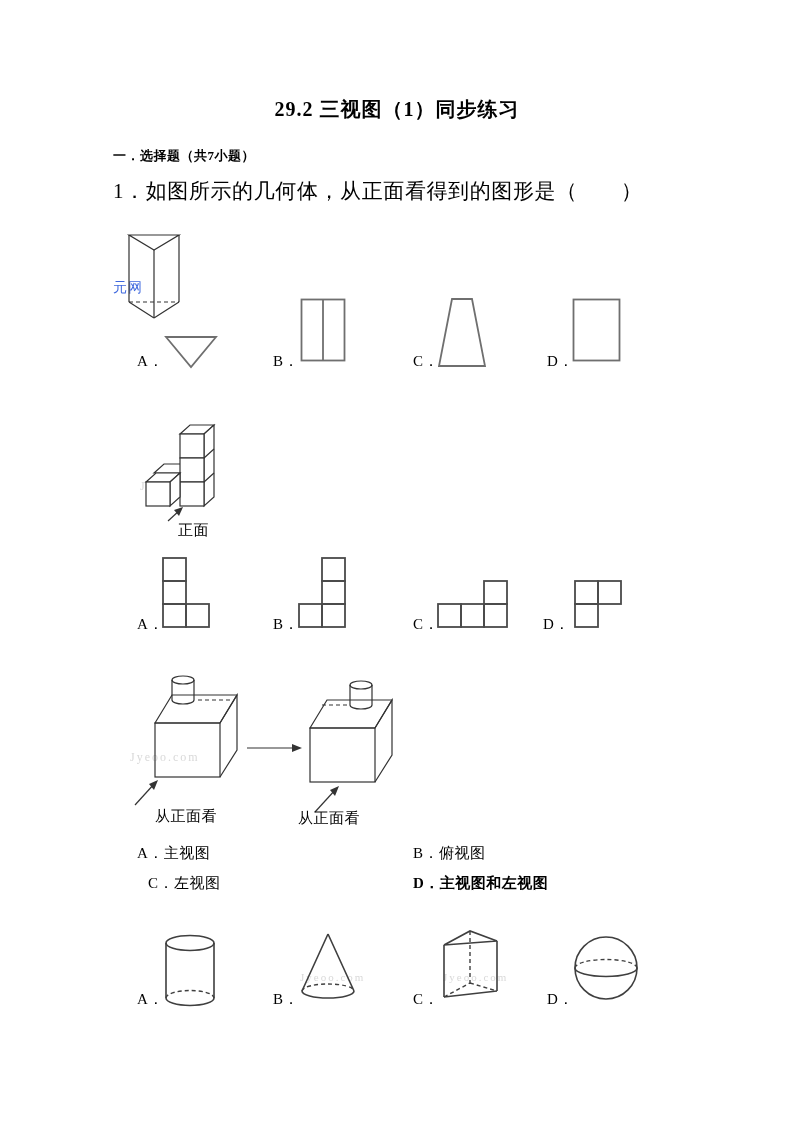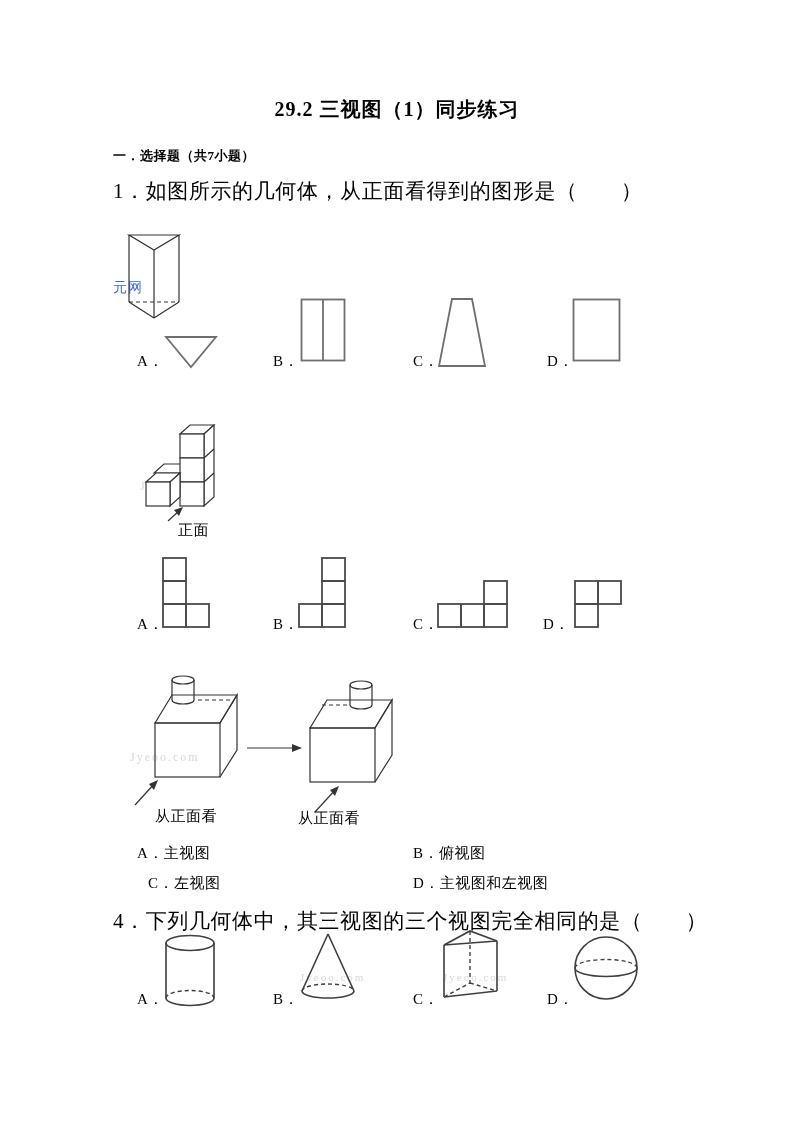--- a/index.html
+++ b/index.html
@@ -33,21 +33,21 @@
   #q2-front{left:178px;top:521px;}
   #q2-la{left:137px;top:615px;} #q2-fa{left:162px;top:557px;}
   #q2-lb{left:273px;top:615px;} #q2-fb{left:298px;top:557px;}
   #q2-lc{left:413px;top:615px;} #q2-fc{left:437px;top:580px;}
   #q2-ld{left:543px;top:615px;} #q2-fd{left:574px;top:580px;}
   
   #q3-fig{left:125px;top:672px;}
   #q3-view-left{left:155px;top:807px;}
   #q3-view-right{left:298px;top:809px;}
   #q3-oa{left:137px;top:844px;} #q3-ob{left:413px;top:844px;}
-  #q3-oc{left:137px;top:874px;margin-left:11px;} #q3-od{left:413px;top:874px;}
+  #q3-oc{left:137px;top:874px;margin-left:11px;} #q3-od{left:413px;top:874px;font-weight:bold;}
   
   #q4-la{left:137px;top:990px;} #q4-fa{left:164px;top:934px;}
   #q4-lb{left:273px;top:990px;} #q4-fb{left:300px;top:932px;}
   #q4-lc{left:413px;top:990px;} #q4-fc{left:442px;top:928px;}
   #q4-ld{left:547px;top:990px;} #q4-fd{left:574px;top:935px;}
   
   #wm-yuan{left:113px;top:279px;}
   #wm-1{left:140px;top:479px;}
   #wm-2{left:130px;top:750px;}
   #wm-3{left:300px;top:971px;font-size:11px;}
@@ -181,21 +181,20 @@
     <polygon class="ah" points="214,114 205,118 210,124"></polygon>
   </svg>
   <span class="abs lbl" id="q3-view-left">从正面看</span>
   <span class="abs lbl" id="q3-view-right">从正面看</span>
 
   <span class="abs lbl" id="q3-oa">A．主视图</span>
   <span class="abs lbl" id="q3-ob">B．俯视图</span>
   <span class="abs lbl" id="q3-oc">C．左视图</span>
   <span class="abs lbl" id="q3-od">D．主视图和左视图</span>
 
-  <div class="abs qt" id="q4-text">4．下列几何体中，其三视图的三个视图完全相同的是（　　）</div>
 
   <span class="abs lbl" id="q4-la">A．</span>
   <svg class="abs" id="q4-fa" width="52" height="74">
     <ellipse class="g4" cx="26" cy="9" rx="24" ry="7.5"></ellipse>
     <path class="g4" d="M2,9 V64 M50,9 V64"></path>
     <path class="g4" d="M2,64 A24,7.5 0 0 0 50,64"></path>
     <path class="g4d" d="M2,64 A24,7.5 0 0 1 50,64"></path>
   </svg>
 
   <span class="abs lbl" id="q4-lb">B．</span>

